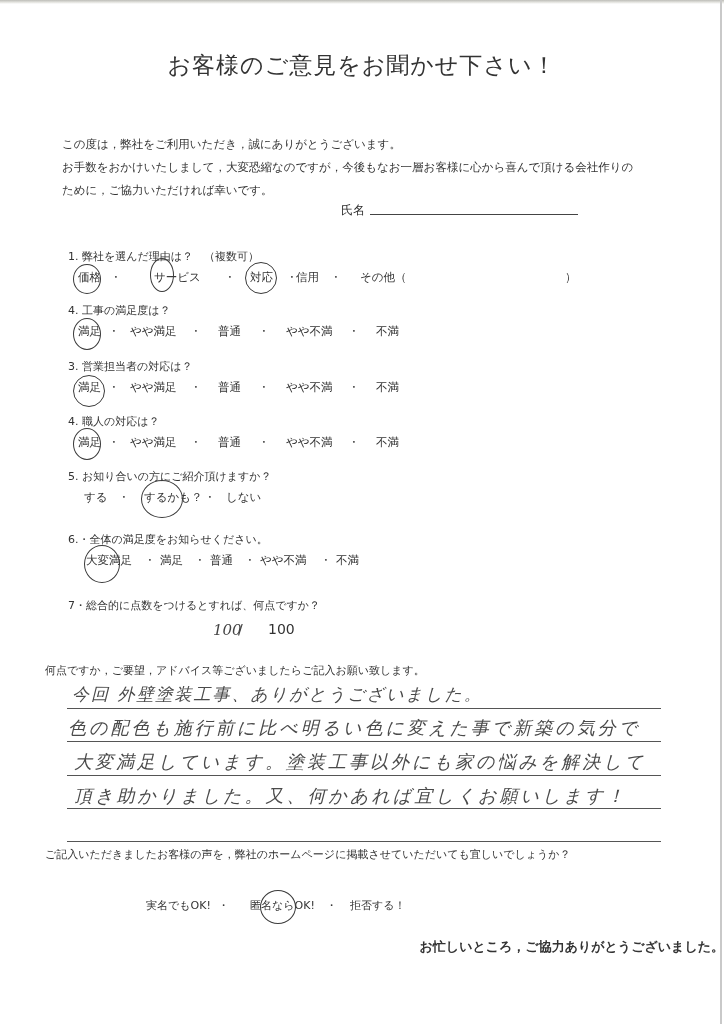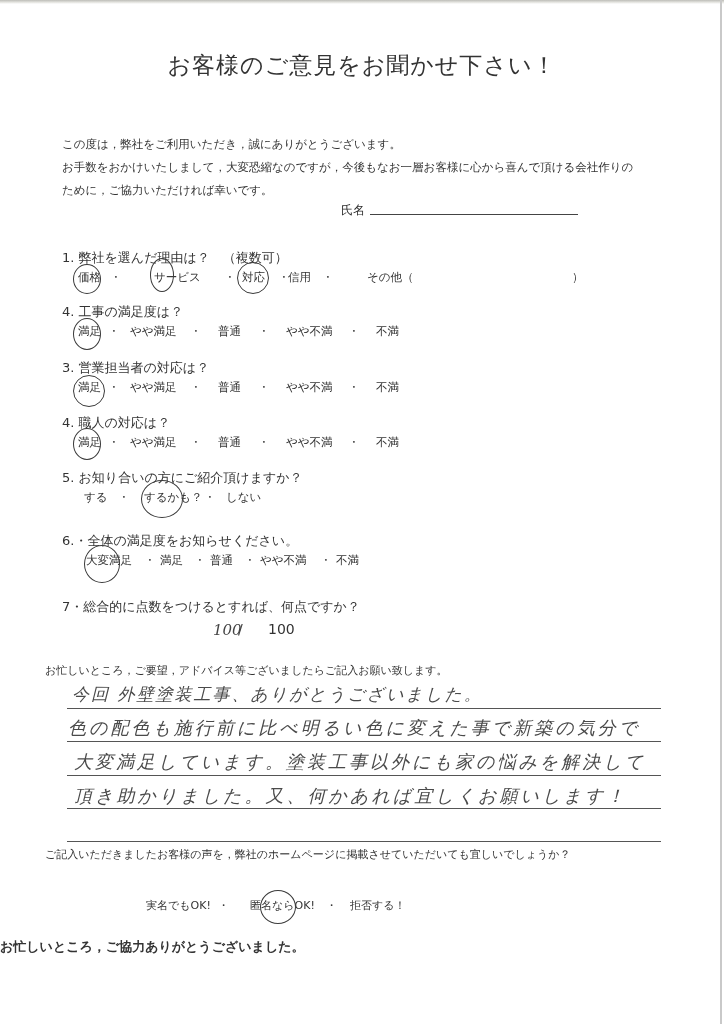--- a/index.html
+++ b/index.html
@@ -19,38 +19,38 @@
   }
   .abs { position: absolute; white-space: nowrap; }
   .title {
     left: 0; width: 724px; top: 50px; text-align: center;
     font-size: 23px; font-weight: normal; color: #333; letter-spacing: 1px;
   }
   .intro { left: 62px; font-size: 11.5px; color: #333; text-align: center; }
   .name-label { left: 341px; top: 202px; font-size: 12px; }
   .name-line { position: absolute; left: 370px; top: 214px; width: 208px; height: 1px; background: #444; }
 
-  .q { left: 62px; font-size: 13px; color: #333; text-align: right; }
+  .q { left: 68px; font-size: 11px; color: #333; text-align: right; }
   .opts { position: absolute; left: 78px; font-size: 11.5px; color: #333; display: flex; align-items: center; }
   .opt { position: relative; display: inline-block; }
   .sep { display: inline-block; width: 10px; text-align: center; }
   .circle {
     position: absolute; border: 1.4px solid #3a3a3a; border-radius: 50%;
     pointer-events: none;
   }
   .handwrite {
     position: absolute; font-family: "DejaVu Serif", serif; color: #4a4a4a;
     font-size: 17px; font-style: italic; letter-spacing: 2px; white-space: nowrap;
   }
   .score-hand { position: absolute; left: 213px; top: 621px; font-family: "DejaVu Serif", serif; font-style: italic; font-size: 15px; color: #444; }
   .score-sep { position: absolute; left: 238px; top: 621px; font-size: 14px; color: #444; }
   .score-max { position: absolute; left: 268px; top: 621px; font-size: 14px; color: #333; }
 
   .rule { position: absolute; left: 67px; width: 594px; height: 1px; background: #555; }
-  .closing { left: 0; width: 724px; text-align: left; top: 938px; font-size: 13px; font-weight: bold; color: #333; }
+  .closing { left: 0; width: 724px; text-align: right; top: 938px; font-size: 13px; font-weight: bold; color: #333; }
 </style>
 </head>
 <body>
 
 <div class="scan-top"></div>
 <div class="scan-right"></div>
 
 <div class="abs title">お客様のご意見をお聞かせ下さい！</div>
 
 <div class="abs intro" style="top:137px">この度は，弊社をご利用いただき，誠にありがとうございます。</div>
@@ -65,30 +65,30 @@
   <span class="opt" style="width:32px;">
     <span>価格</span>
     <span class="circle" style="left:-5px;top:-6px;width:26px;height:28px;"></span>
   </span>
   <span class="sep">・</span>
   <span class="opt" style="width:70px;margin-left:34px;">
     <span>サービス</span>
     <span class="circle" style="left:-4px;top:-12px;width:22px;height:32px;"></span>
   </span>
   <span class="sep">・</span>
-  <span class="opt" style="width:36px;margin-left:8px;">
+  <span class="opt" style="width:36px;margin-left:16px;">
     <span>対応</span>
     <span class="circle" style="left:-5px;top:-8px;width:30px;height:30px;"></span>
   </span>
   <span class="sep">・</span>
   <span class="opt" style="width:34px;">
     <span>信用</span>
   </span>
   <span class="sep">・</span>
-  <span class="opt" style="margin-left:35px;width:205px;">
+  <span class="opt" style="margin-left:20px;width:205px;">
     <span>その他（</span>
   </span>
   <span class="opt">
     <span>）</span>
   </span>
 </div>
 
 <div class="abs q" style="top:303px">4. 工事の満足度は？</div>
 <div class="opts" style="top:324px">
   <span class="opt" style="width:30px;">
@@ -163,21 +163,21 @@
   <span class="opt" style="margin-left:6px;width:60px;"><span>やや不満</span></span>
   <span class="sep">・</span>
   <span class="opt" style="margin-left:6px;"><span>不満</span></span>
 </div>
 
 <div class="abs q" style="top:598px">7・総合的に点数をつけるとすれば、何点ですか？</div>
 <div class="score-hand">100</div>
 <div class="score-sep">/</div>
 <div class="score-max">100</div>
 
-<div class="abs" style="left:45px;top:663px;font-size:11px;color:#333">お忙しいところ，ご要望，アドバイス等ございましたらご記入お願い致します。</div>
+<div class="abs" style="left:45px;top:663px;font-size:11px;color:#333">何点ですか，ご要望，アドバイス等ございましたらご記入お願い致します。</div>
 
 <div class="handwrite" style="left:72px;top:683px">今回 外壁塗装工事、ありがとうございました。</div>
 <div class="rule" style="top:708px"></div>
 <div class="handwrite" style="left:68px;top:716px;font-size:18px;letter-spacing:3px">色の配色も施行前に比べ明るい色に変えた事で新築の気分で</div>
 <div class="rule" style="top:741px"></div>
 <div class="handwrite" style="left:74px;top:750px;font-size:18px;letter-spacing:3px">大変満足しています。塗装工事以外にも家の悩みを解決して</div>
 <div class="rule" style="top:775px"></div>
 <div class="handwrite" style="left:74px;top:784px;font-size:18px;letter-spacing:3px">頂き助かりました。又、何かあれば宜しくお願いします！</div>
 <div class="rule" style="top:808px"></div>
 <div class="handwrite" style="left:74px;top:818px"></div>

